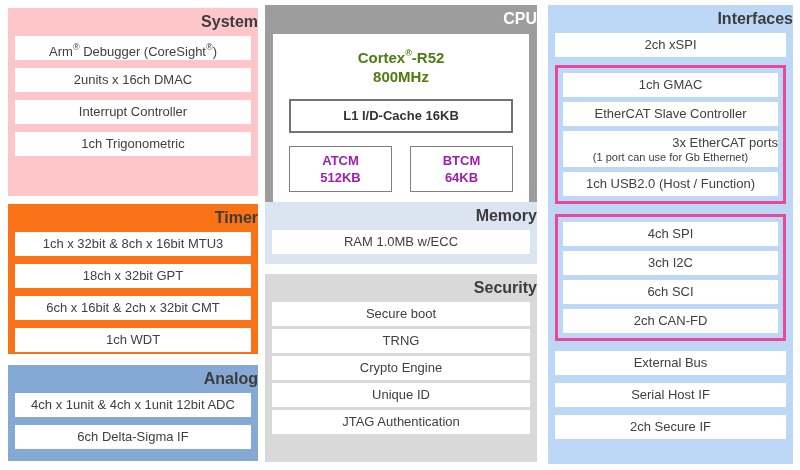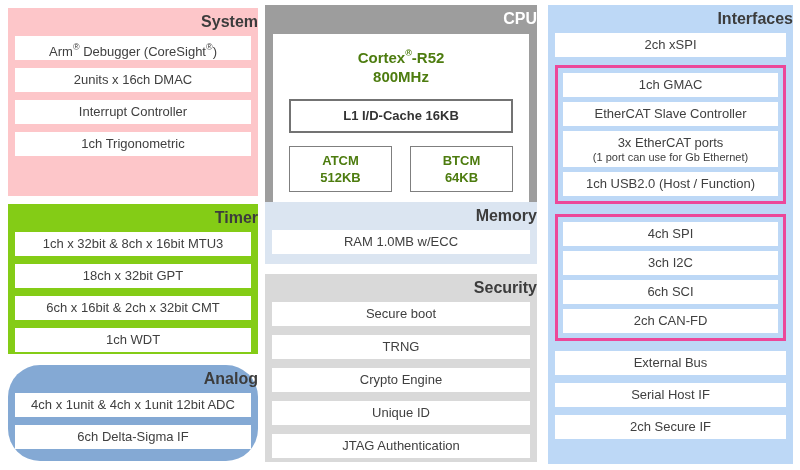--- a/index.html
+++ b/index.html
@@ -14,54 +14,54 @@
   }
   .row {
     background:#ffffff; text-align:center; font-size:13px; color:#404040;
     height:24px; line-height:24px; margin:0 7px 8px;
     white-space:nowrap; overflow:hidden;
   }
   sup.reg { font-size:9px; position:relative; top:-1px; vertical-align:super; }
 
   
   #system   { left:8px;  top:8px;   width:250px; height:188px; background:#fdc6c9; }
-  #timer    { left:8px;  top:204px; width:250px; height:150px; background:#84cc16; }
-  #analog   { left:8px;  top:365px; width:250px; height:96px;  background:#84a9d4;border-radius:32px; }
+  #timer    { left:8px;  top:204px; width:250px; height:150px; background:#f97316; }
+  #analog   { left:8px;  top:365px; width:250px; height:96px;  background:#84a9d4; }
 
   
   #cpu      { left:265px; top:5px;   width:272px; height:216px; background:#9d9d9d; }
   #cpu .panel-title { color:#ffffff; }
   .cpu-inner {
     position:absolute; left:8px; right:8px; top:29px; bottom:8px;
     background:#ffffff; text-align:center;
   }
   .cpu-core { font-weight:bold; font-size:15px; color:#4d7c0f; padding-top:11px; line-height:19px; }
   .cache-box {
     margin:13px 16px 0; border:2px solid #737373; height:30px; line-height:30px;
     font-weight:bold; font-size:13px; color:#333333;
   }
   .tcm-row { display:flex; gap:18px; margin:13px 16px 0; }
   .tcm-box {
     flex:1; border:1px solid #7f7f7f; font-weight:bold; font-size:13px;
-    color:#4d7c0f; padding:5px 0; line-height:17px;
+    color:#a21caf; padding:5px 0; line-height:17px;
   }
   #memory   { left:265px; top:202px; width:272px; height:62px;  background:#dbe5f1; }
   #security { left:265px; top:274px; width:272px; height:188px; background:#d9d9d9; }
-  #security .row { margin-bottom:9px; }
+  #security .row { margin-bottom:3px; }
 
   
   #interfaces { left:548px; top:5px; width:245px; height:459px; background:#bdd8f6; }
   .if-group {
     margin:2px 7px 10px; border:3px solid #ec4899; padding:5px;
   }
   .if-group .row { margin:0 0 5px; }
   .if-group .row:last-child { margin-bottom:0; }
   .row.two-line { height:34px; line-height:15px; padding-top:2px; box-sizing:border-box; height:36px; }
   .row.two-line .sub { font-size:11px; display:block; line-height:13px; }
-  .row.two-line .main { display:block; line-height:16px; padding-top:2px; }
+  .row.two-line .main { display:block; line-height:16px; padding-top:2px;text-align:right; }
 </style>
 </head>
 <body>
 
 <div id="canvas">
 
   <div class="panel" id="system">
     <div class="panel-title">System</div>
     <div class="row"><span>Arm</span><sup class="reg">®</sup><span> Debugger (CoreSight</span><sup class="reg">®</sup><span>)</span></div>
     <div class="row">2units x 16ch DMAC</div>

